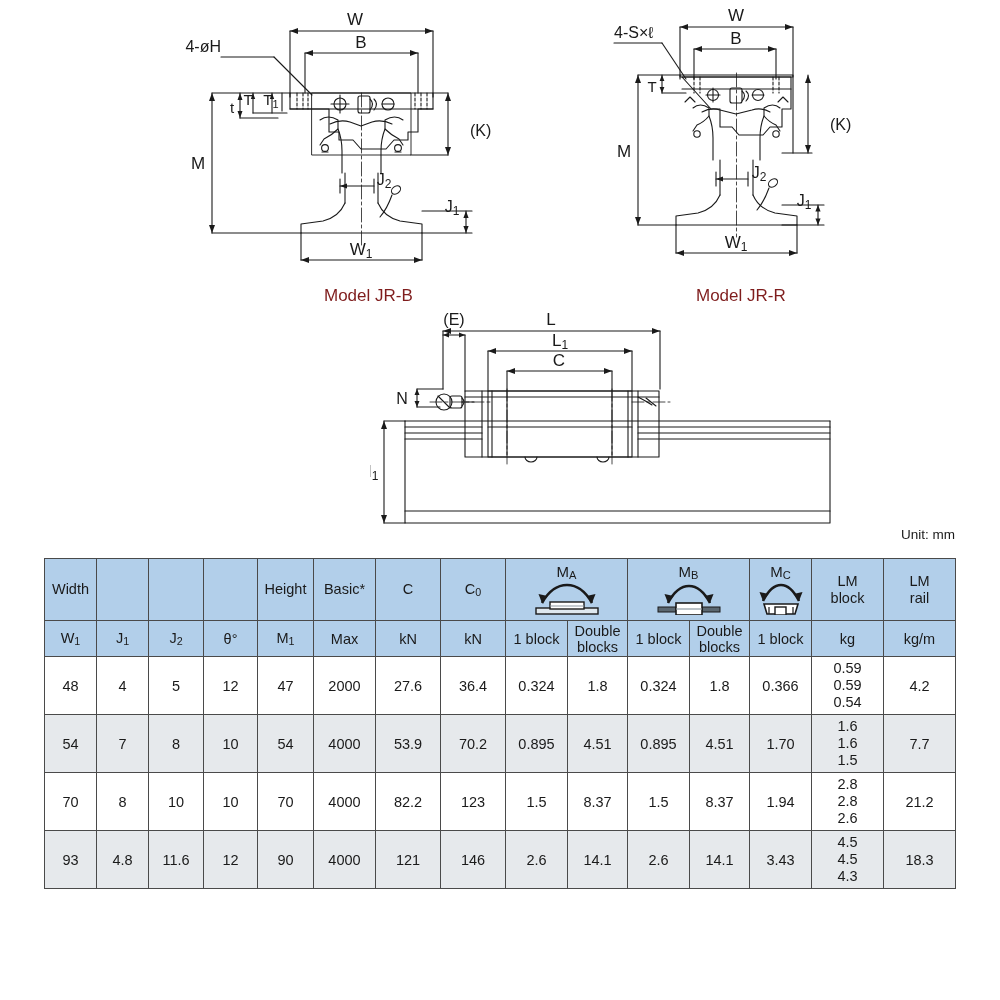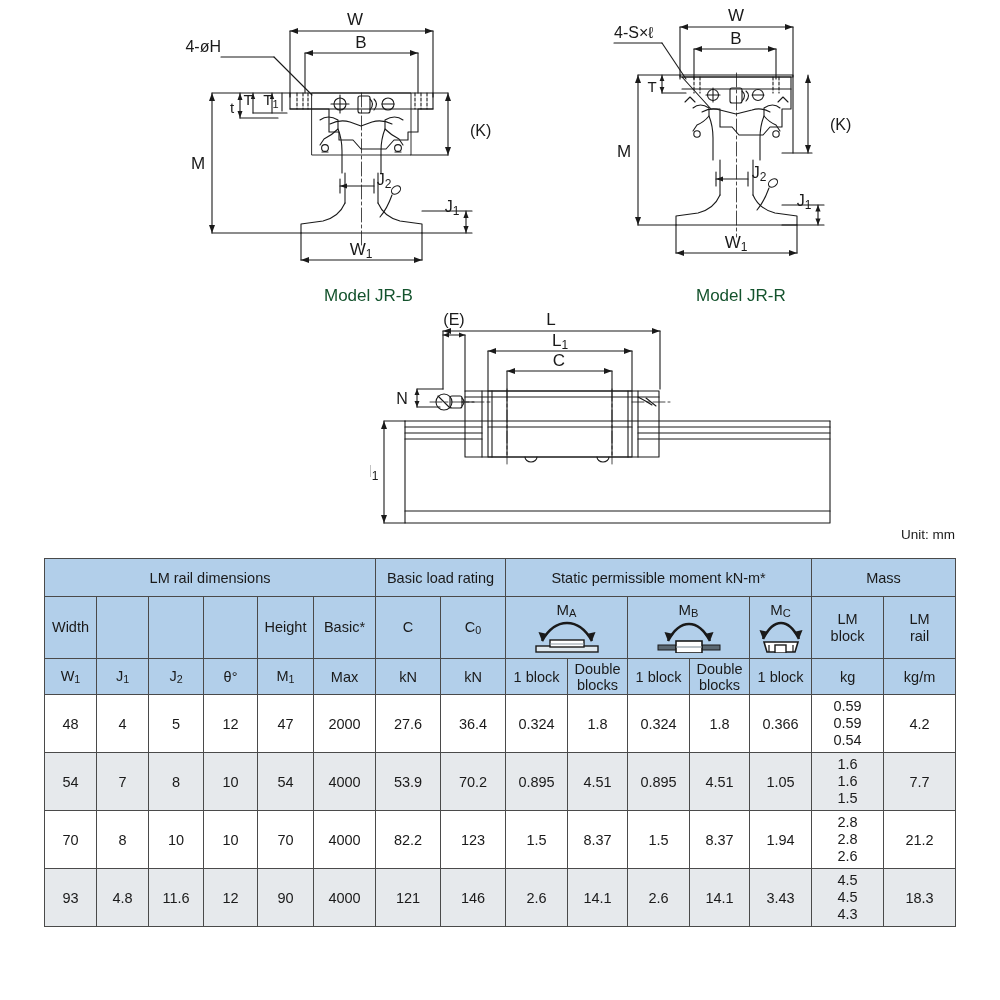--- a/index.html
+++ b/index.html
@@ -13,21 +13,21 @@
   }
   #root { position: relative; width: 1000px; height: 1000px; }
 
   
   .dwg-area { position: absolute; left: 0; top: 0; width: 1000px; height: 545px; }
   .dwg-svg { position: absolute; left: 0; top: 0; }
 
   .model-label {
     position: absolute;
     font-size: 17px;
-    color: #14532d;
+    color: #7f1d1d;
     white-space: nowrap;
   }
   #model-b-label { left: 324px; top: 286px; }
   #model-r-label { left: 696px; top: 286px; }
 
   .unit-label {
     position: absolute;
     right: 45px; top: 527px;
     font-size: 13.5px;
     color: #1a1a1a;
@@ -409,26 +409,20 @@
           <col style="width:65px">
         <col style="width:62px">
           <col style="width:60px">
           <col style="width:62px">
           <col style="width:60px">
           <col style="width:62px">
         <col style="width:72px">
           <col style="width:72px">
       </colgroup>
       <thead>
-        <tr>
-          <th class="hdr-group" colspan="6">LM rail dimensions</th>
-          <th class="hdr-group" colspan="2">Basic load rating</th>
-          <th class="hdr-group" colspan="5">Static permissible moment kN-m*</th>
-          <th class="hdr-group" colspan="2">Mass</th>
-        </tr>
 
         <tr>
           <th class="hdr-mid" rowspan="1">Width</th>
           <th class="hdr-mid"></th>
           <th class="hdr-mid"></th>
           <th class="hdr-mid"></th>
           <th class="hdr-mid">Height</th>
           <th class="hdr-mid">Basic*</th>
 
           <th class="hdr-mid">C</th>
@@ -524,21 +518,21 @@
             <td class="cell">8</td>
             <td class="cell">10</td>
             <td class="cell">54</td>
             <td class="cell">4000</td>
             <td class="cell">53.9</td>
             <td class="cell">70.2</td>
             <td class="cell">0.895</td>
             <td class="cell">4.51</td>
             <td class="cell">0.895</td>
             <td class="cell">4.51</td>
-            <td class="cell">1.05</td>
+            <td class="cell">1.70</td>
             <td class="cell">
               <div class="stack">
                 <div>1.6</div>
                 <div>1.6</div>
                 <div>1.5</div>
               </div>
             </td>
             <td class="cell">7.7</td>
           </tr>
           <tr class="row-odd">

